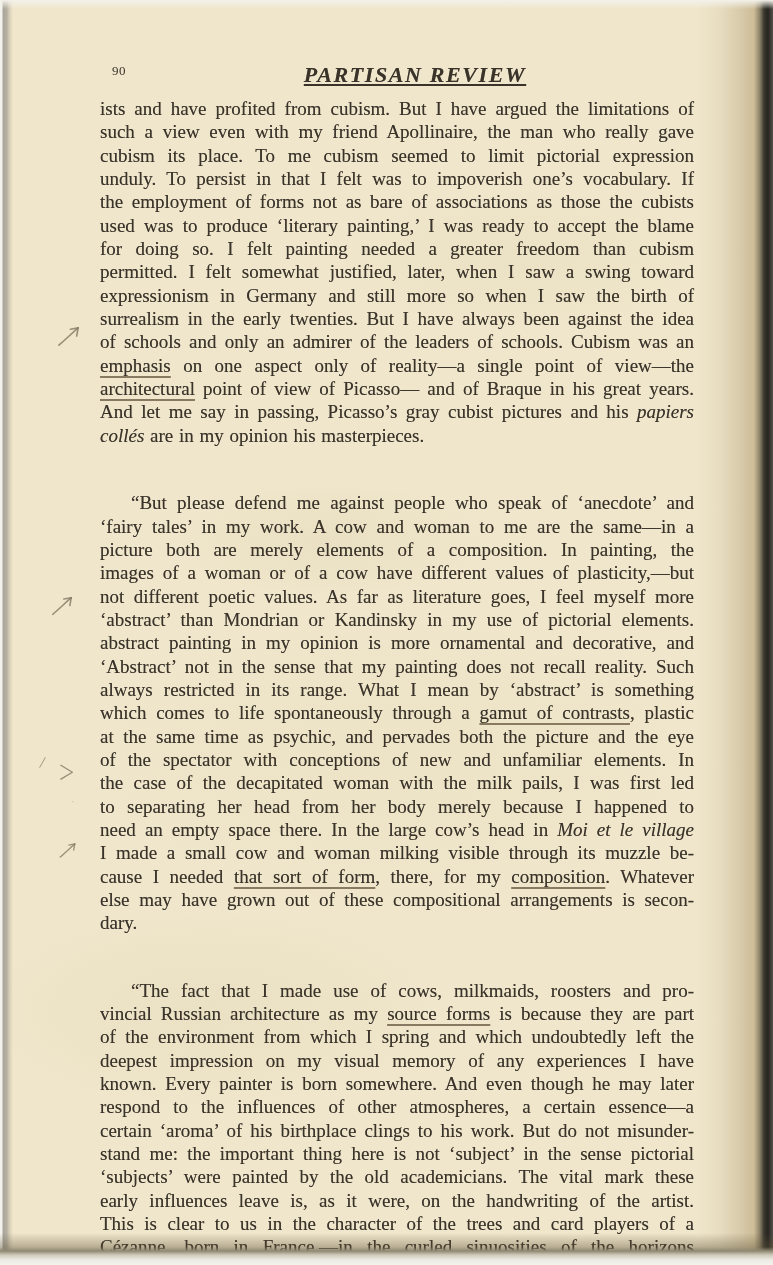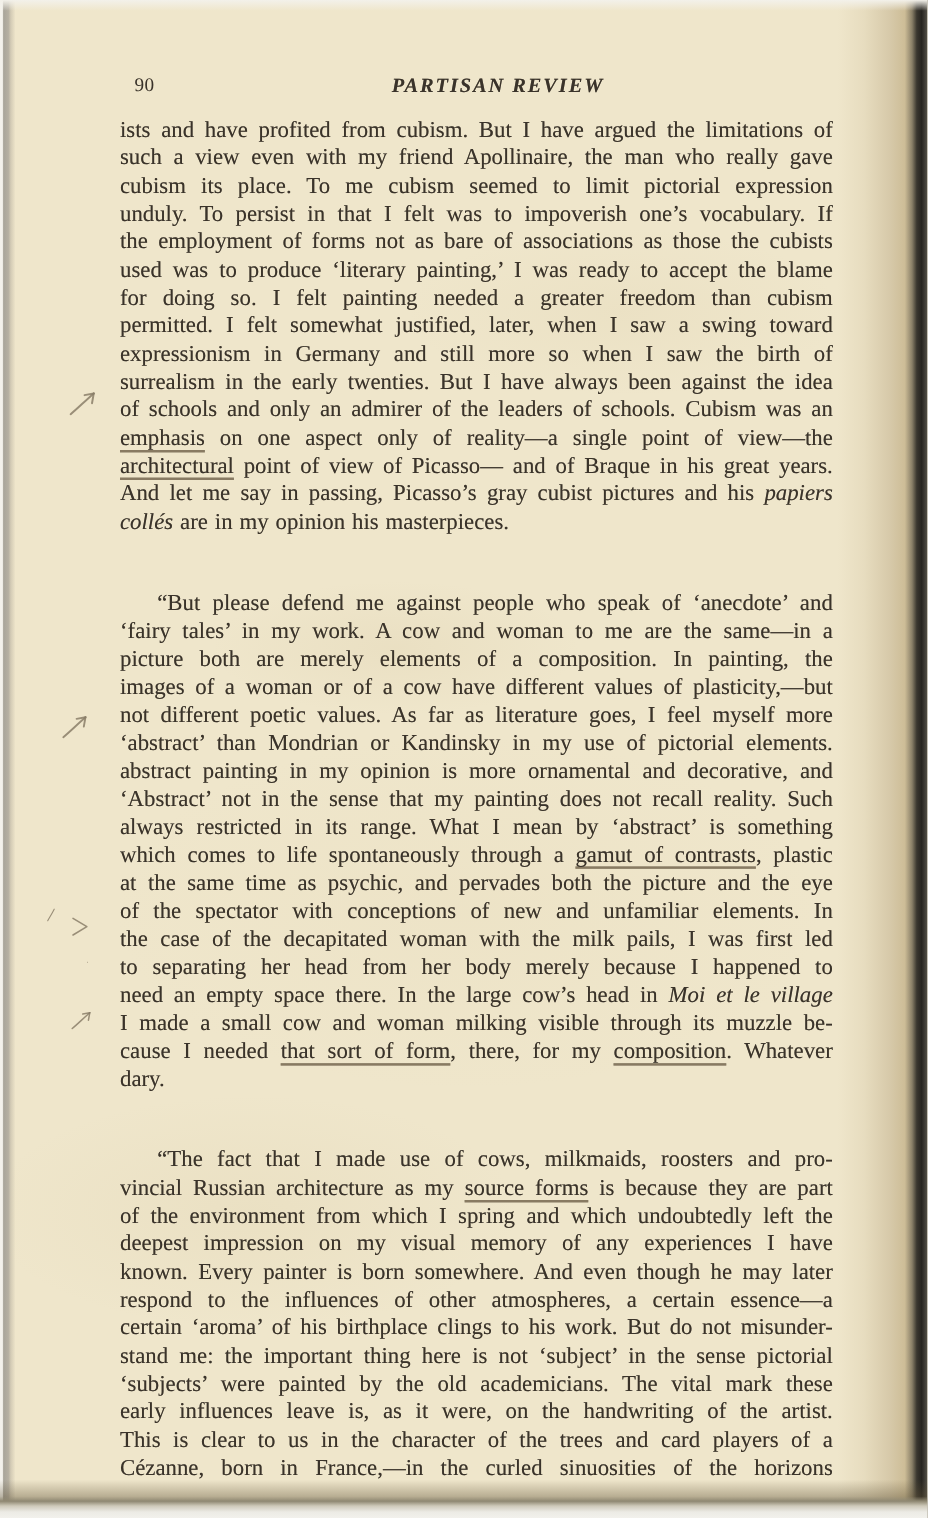--- a/index.html
+++ b/index.html
@@ -53,28 +53,29 @@
       #ecebe5 27px,
       #f2f1ec 32px);
   }
 
   .header {
     position:absolute; top:62px; left:100px; width:594px; height:24px;
     color:var(--ink,#3a332a);
   }
   .page-number {
     position:absolute; left:12px; top:1px;
-    font-size:16px; letter-spacing:.5px;
+    font-size:13px; letter-spacing:.5px;
   }
   .running-title {
     position:absolute; left:0; right:0; top:0;
     text-align:center; padding-left:36px;
     font-style:italic; font-weight:700;
-    font-size:17px; letter-spacing:1.6px;
+    font-size:22px; letter-spacing:1.6px;
     text-shadow:0 0 .5px rgba(58,51,42,.55);
+    text-decoration:underline;
   }
 
   .text-block {
     position:absolute; top:97px; left:100px; width:594px;
     color:var(--ink,#3a332a);
     font-size:19px;
     line-height:23.35px;
     word-spacing:1px;
     text-shadow:0 0 .45px rgba(58,51,42,.5);
   }
@@ -148,20 +149,21 @@
           <div class="line"><span>‘Abstract’ not in the sense that my painting does not recall reality. Such</span></div>
           <div class="line"><span>always restricted in its range. What I mean by ‘abstract’ is something</span></div>
           <div class="line"><span>which comes to life spontaneously through a </span><span class="pu">gamut of contrasts</span><span>, plastic</span></div>
           <div class="line"><span>at the same time as psychic, and pervades both the picture and the eye</span></div>
           <div class="line"><span>of the spectator with conceptions of new and unfamiliar elements. In</span></div>
           <div class="line"><span>the case of the decapitated woman with the milk pails, I was first led</span></div>
           <div class="line"><span>to separating her head from her body merely because I happened to</span></div>
           <div class="line"><span>need an empty space there. In the large cow’s head in </span><span class="it">Moi et le village</span></div>
           <div class="line"><span>I made a small cow and woman milking visible through its muzzle be-</span></div>
           <div class="line"><span>cause I needed </span><span class="pu">that sort of form</span><span>, there, for my </span><span class="pu">composition</span><span>. Whatever</span></div>
+          <div class="line"><span>else may have grown out of these compositional arrangements is secon-</span></div>
           <div class="line last"><span>dary.</span></div>
         </div>
         <div class="para">
           <div class="line indent"><span>“The fact that I made use of cows, milkmaids, roosters and pro-</span></div>
           <div class="line"><span>vincial Russian architecture as my </span><span class="pu">source forms</span><span> is because they are part</span></div>
           <div class="line"><span>of the environment from which I spring and which undoubtedly left the</span></div>
           <div class="line"><span>deepest impression on my visual memory of any experiences I have</span></div>
           <div class="line"><span>known. Every painter is born somewhere. And even though he may later</span></div>
           <div class="line"><span>respond to the influences of other atmospheres, a certain essence—a</span></div>
           <div class="line"><span>certain ‘aroma’ of his birthplace clings to his work. But do not misunder-</span></div>

